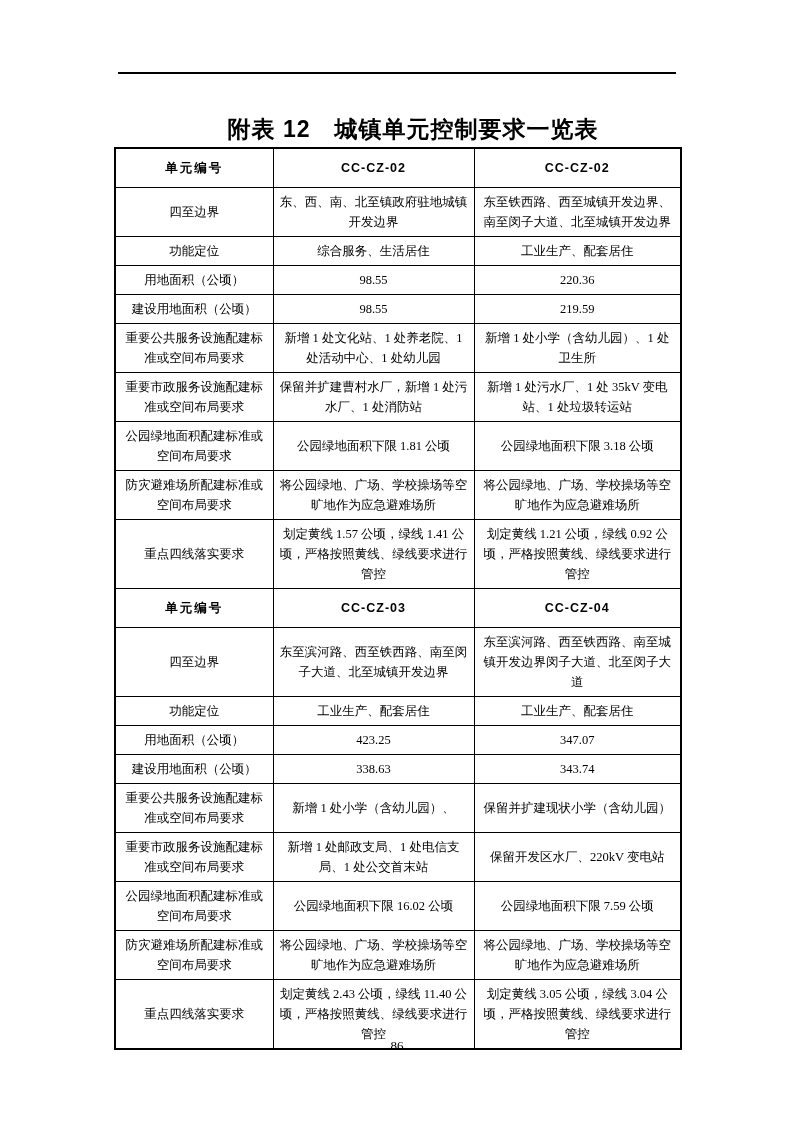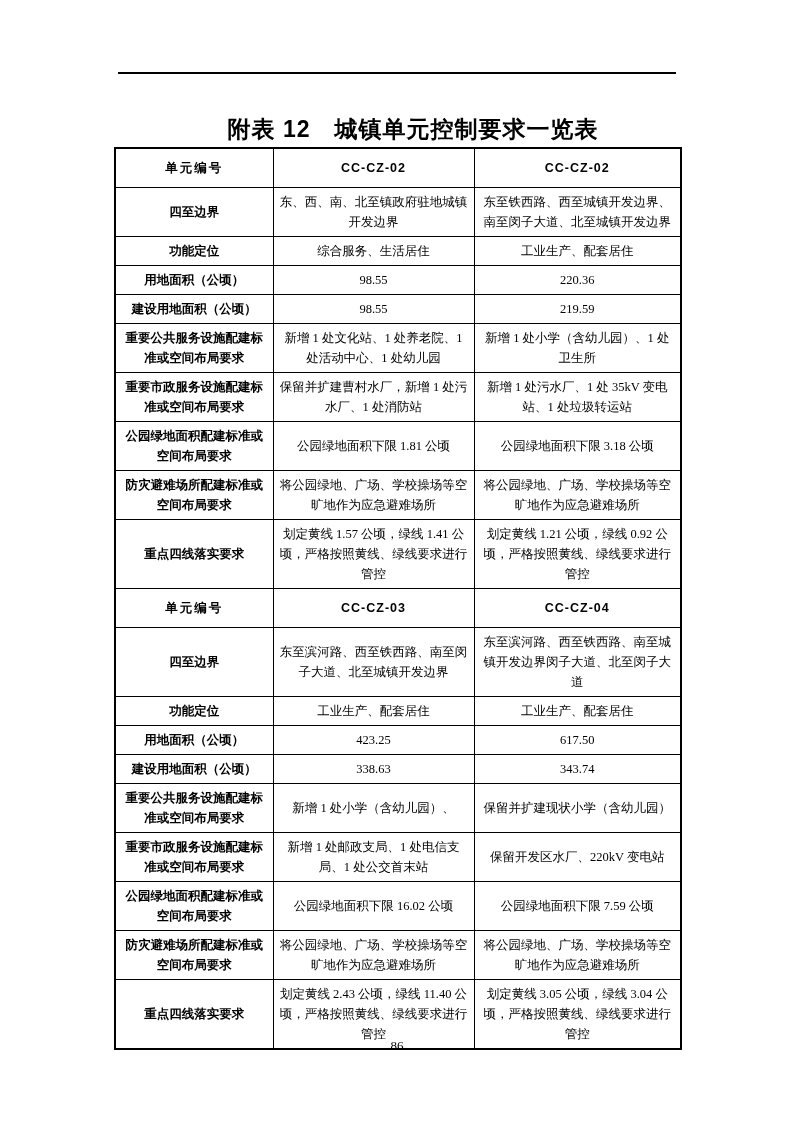--- a/index.html
+++ b/index.html
@@ -50,21 +50,21 @@
     vertical-align: middle;
     font-size: 12.5px;
     line-height: 20px;
     padding: 4px 6px;
     word-break: break-all;
   }
   table.ctl-table {
     border: 2px solid #000000;
   }
   td.label-cell {
-    font-weight: bold;
+    font-weight: normal;
     font-family: "Liberation Sans", "DejaVu Sans", sans-serif;
     font-size: 12.5px;
   }
   tr.row-header td {
     font-weight: bold;
     font-family: "Liberation Sans", "DejaVu Sans", sans-serif;
     letter-spacing: 1px;
     height: 30px;
   }
   tr.row-header td.label-cell { letter-spacing: 2px; }
@@ -155,21 +155,21 @@
         <td>东至滨河路、西至铁西路、南至城镇开发边界闵子大道、北至闵子大道</td>
       </tr>
       <tr>
         <td class="label-cell">功能定位</td>
         <td>工业生产、配套居住</td>
         <td>工业生产、配套居住</td>
       </tr>
       <tr>
         <td class="label-cell">用地面积（公顷）</td>
         <td>423.25</td>
-        <td>617.50</td>
+        <td>347.07</td>
       </tr>
       <tr>
         <td class="label-cell">建设用地面积（公顷）</td>
         <td>338.63</td>
         <td>343.74</td>
       </tr>
       <tr>
         <td class="label-cell">重要公共服务设施配建标准或空间布局要求</td>
         <td>新增 1 处小学（含幼儿园）、</td>
         <td>保留并扩建现状小学（含幼儿园）</td>

